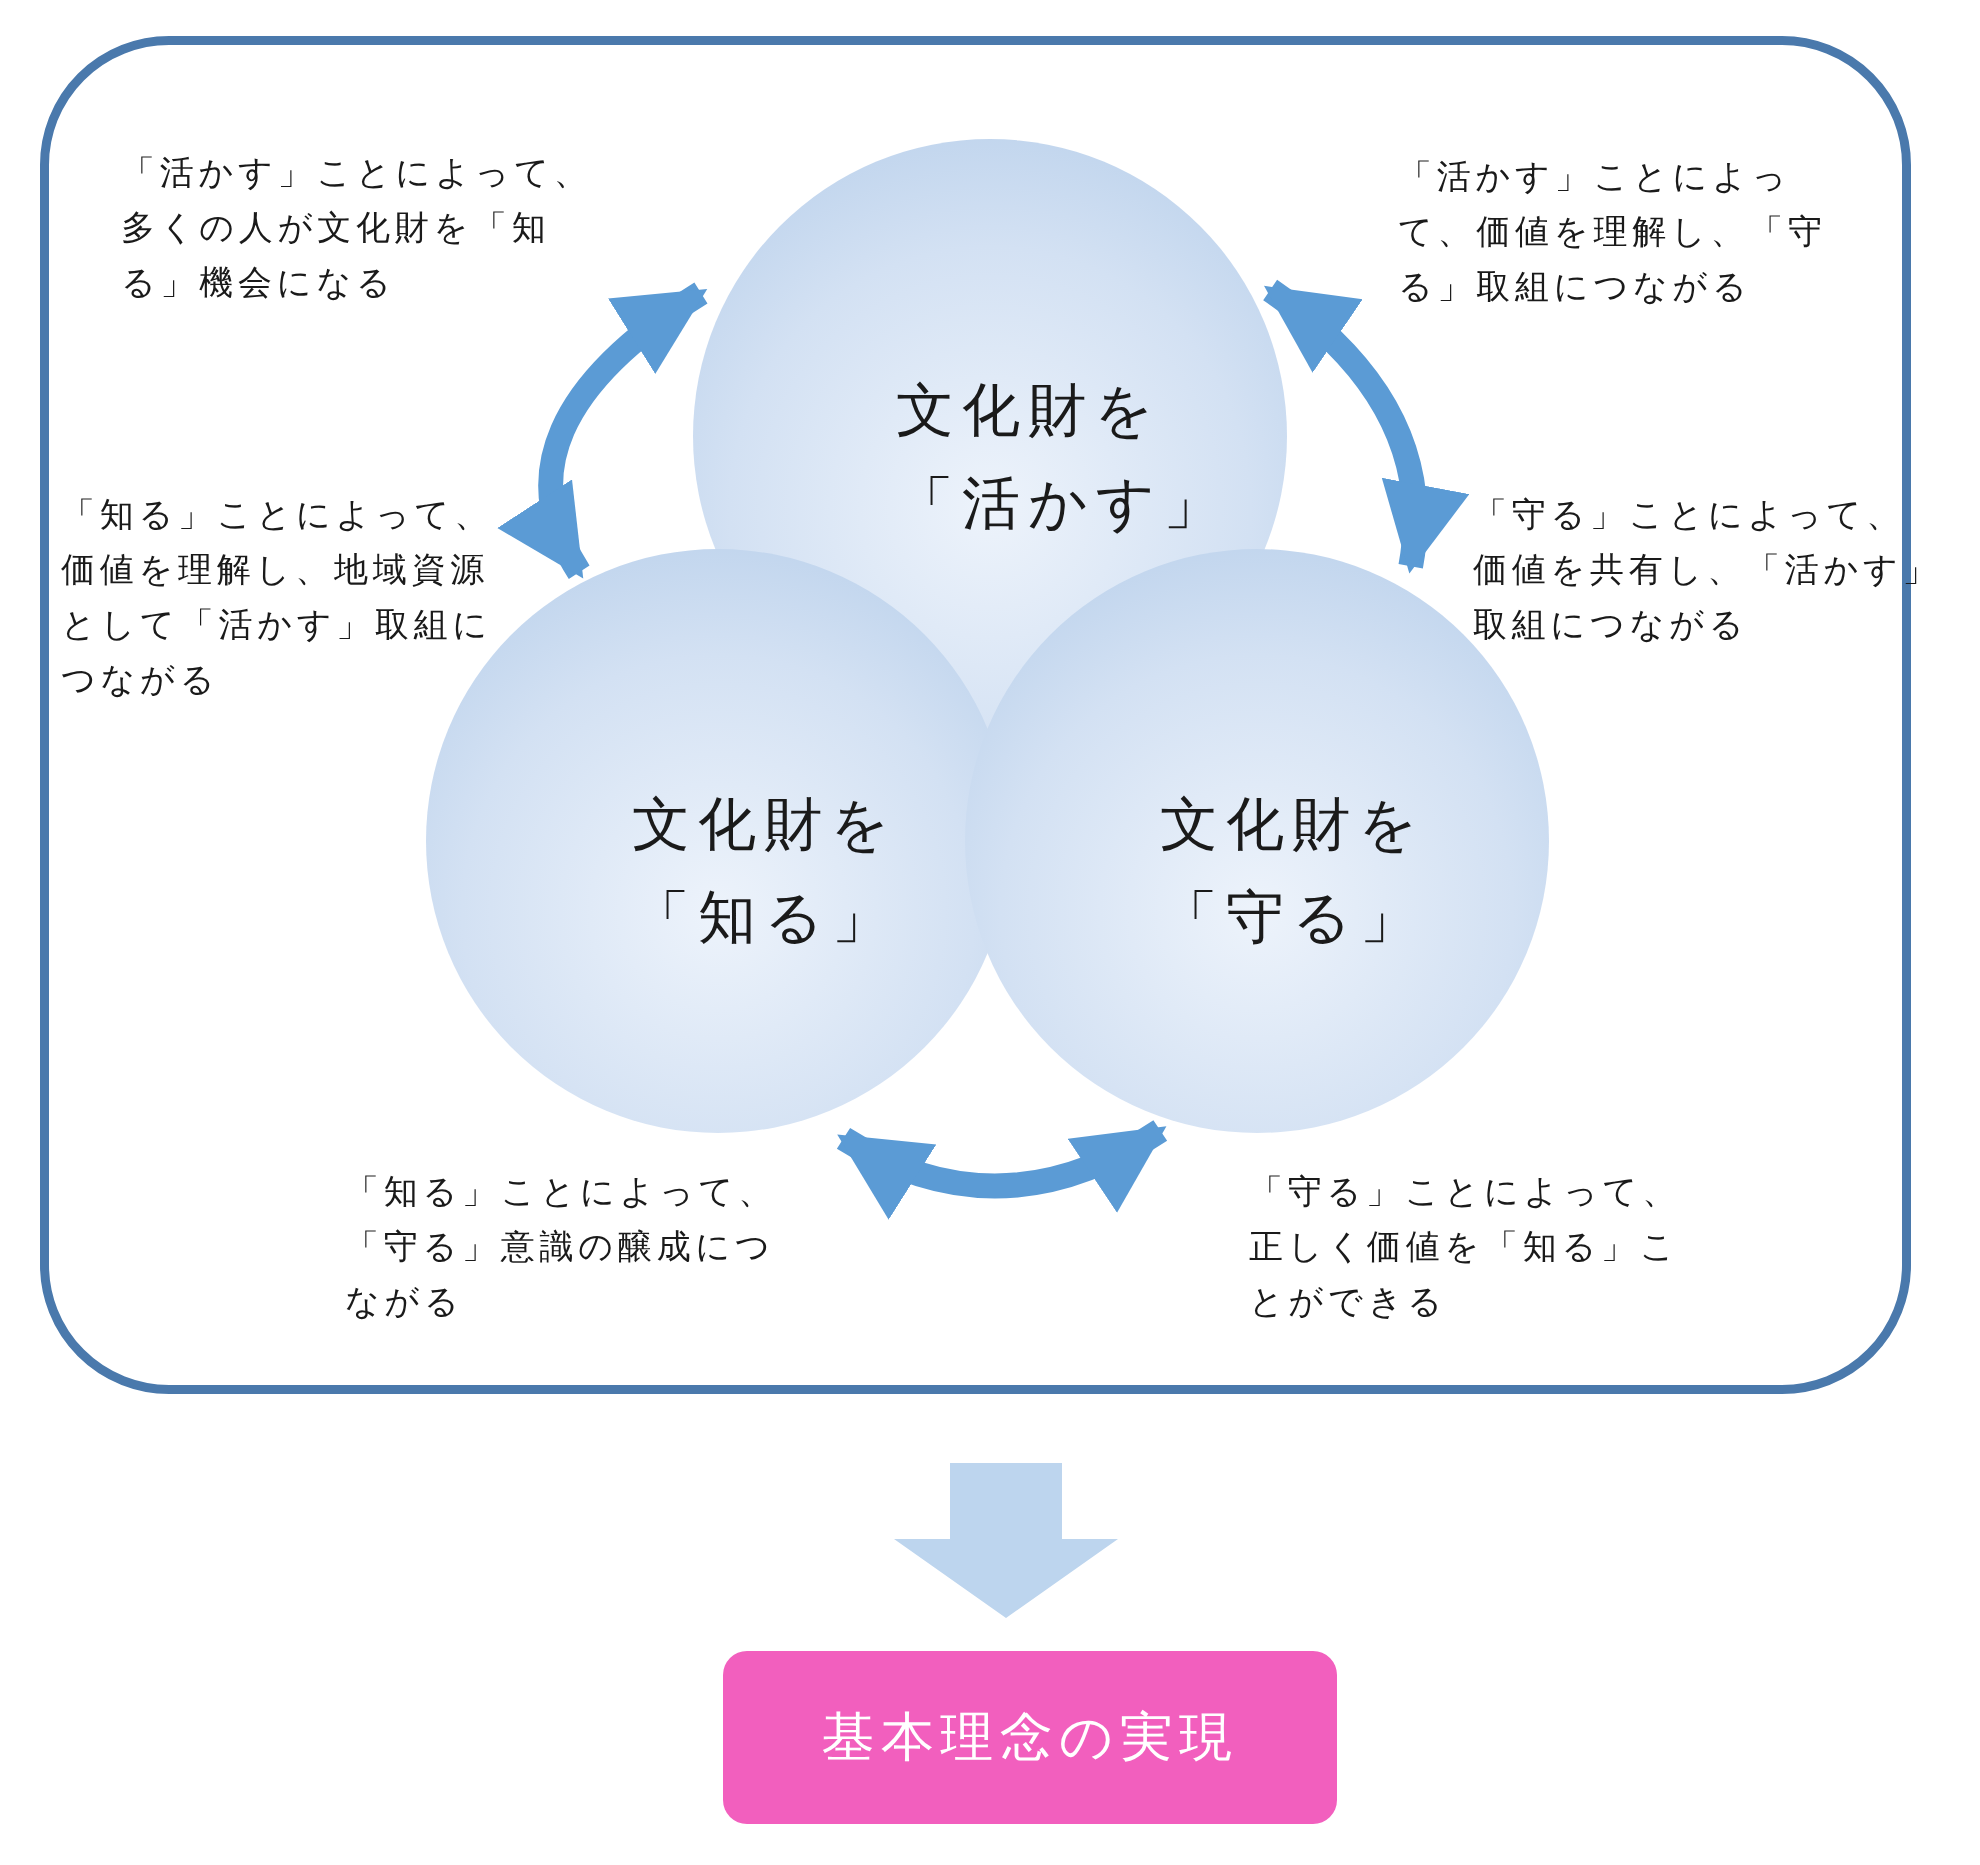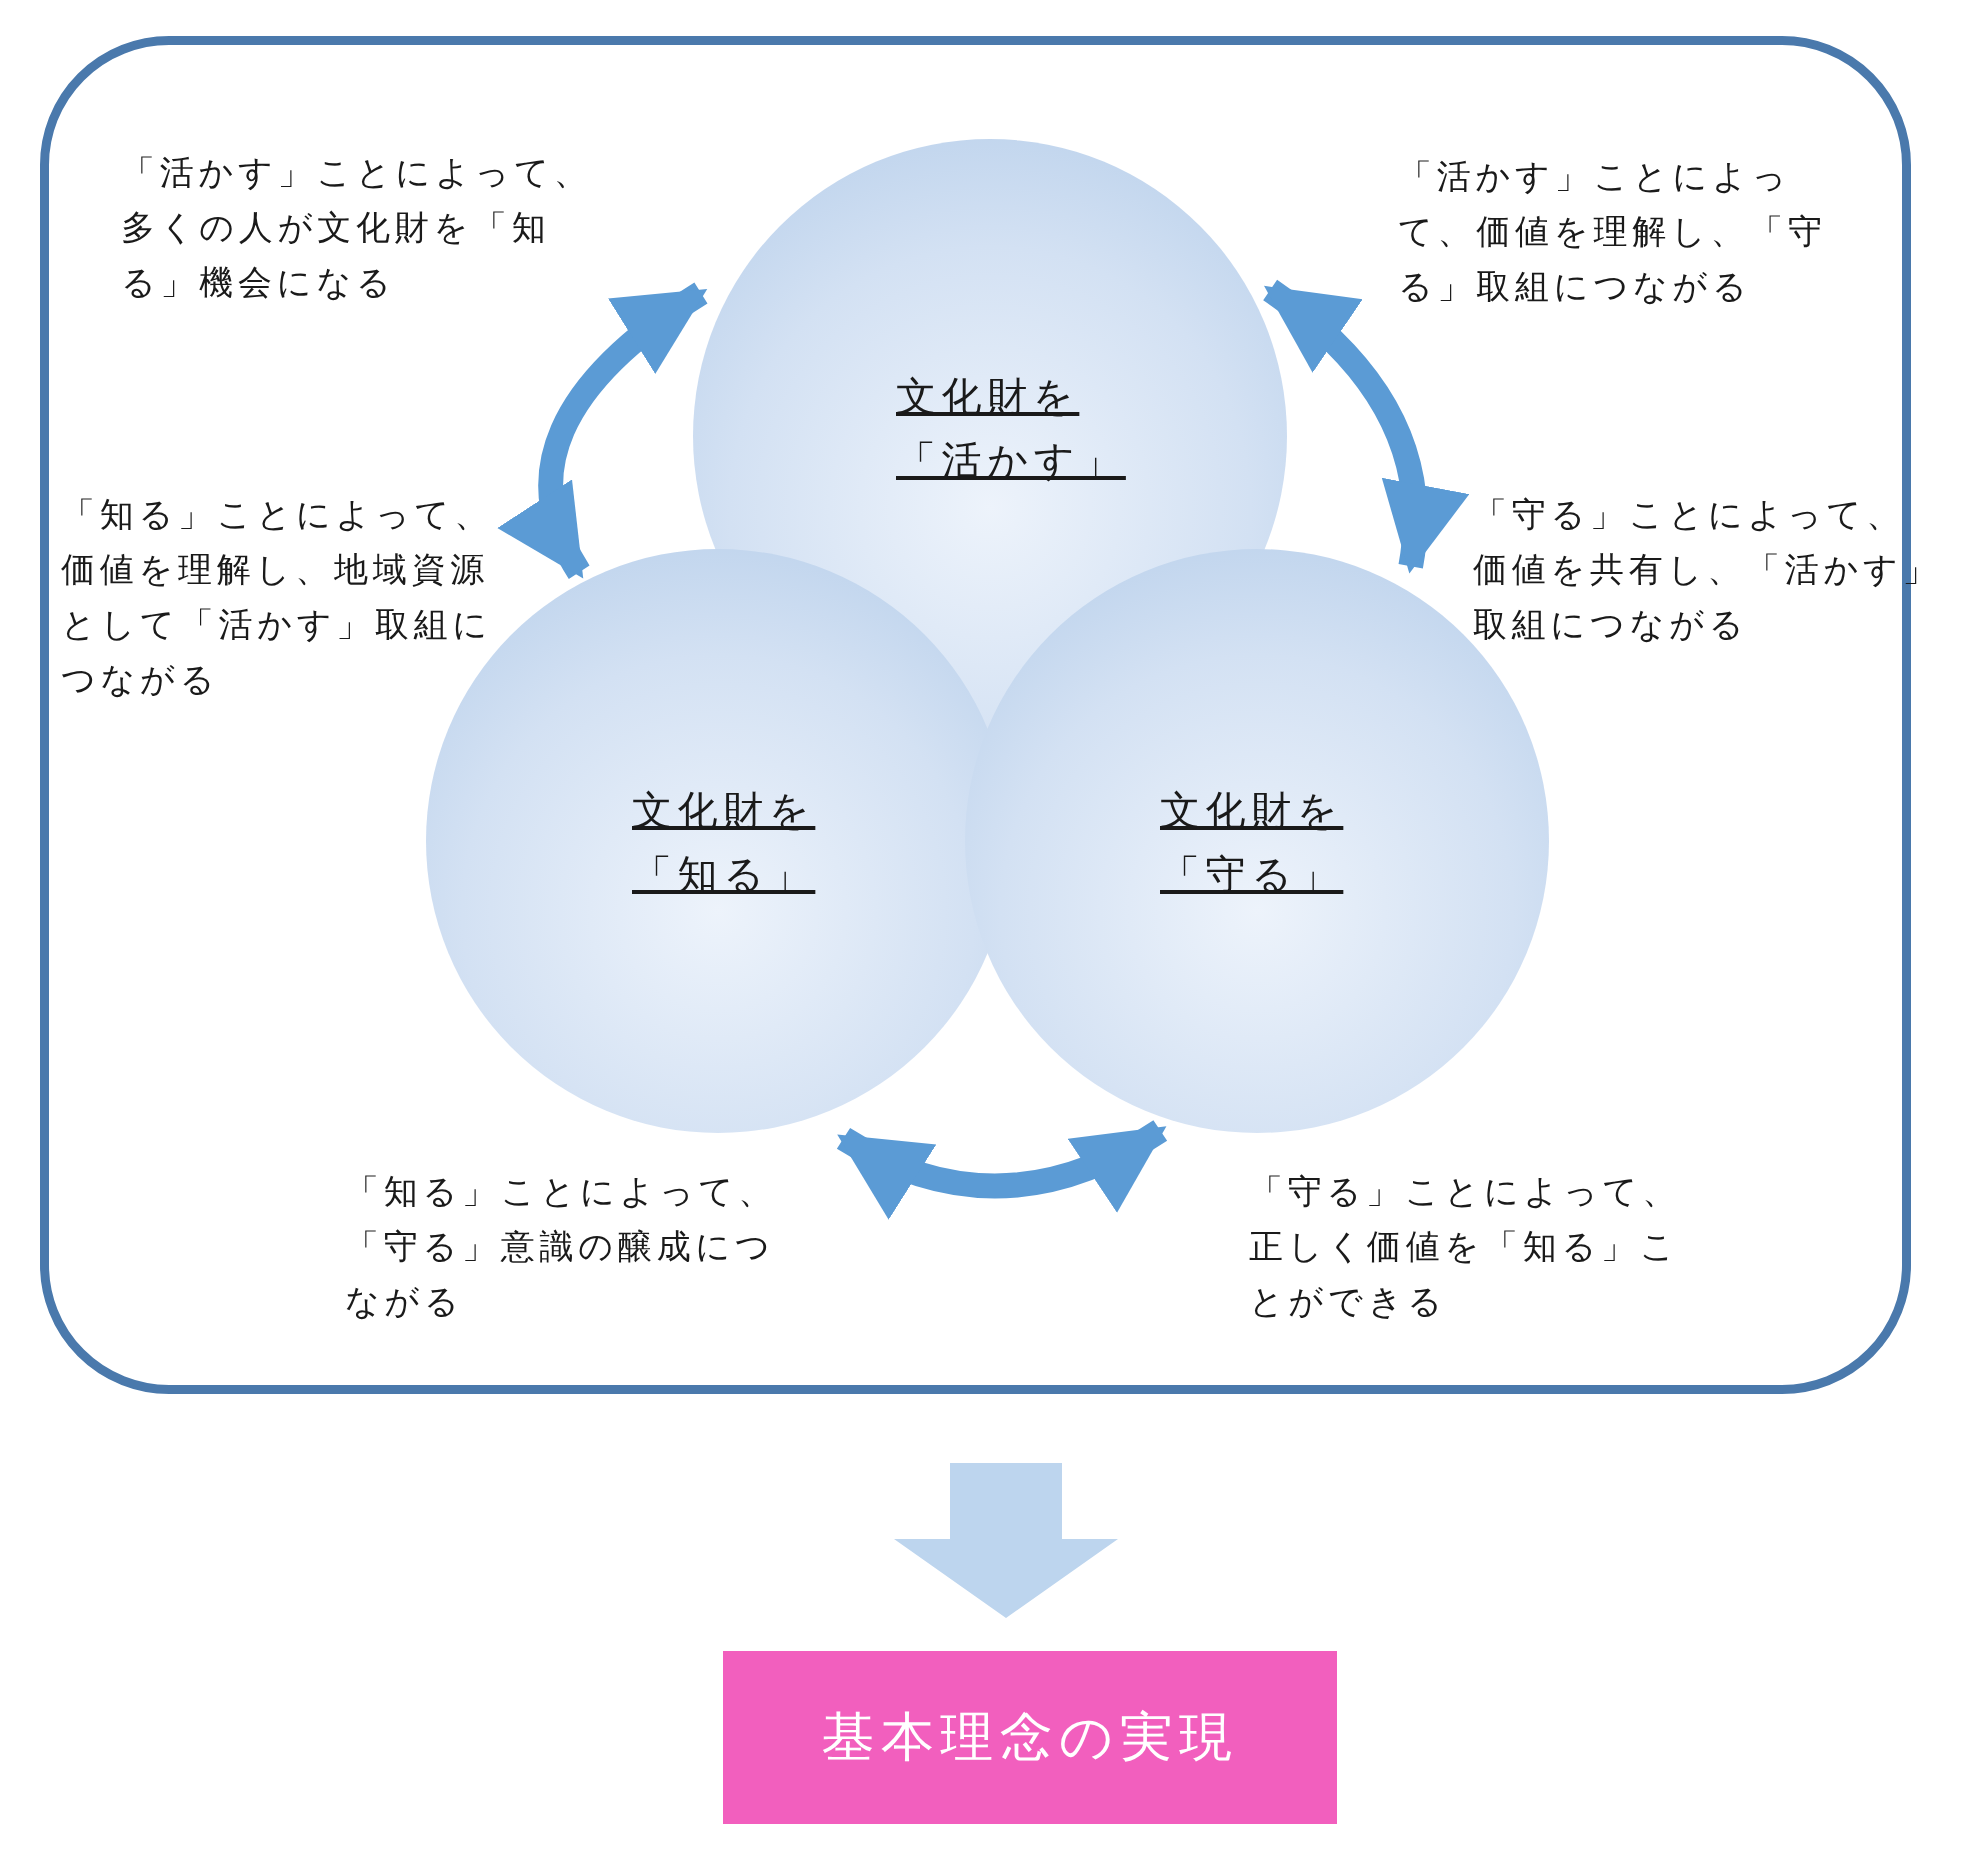--- a/index.html
+++ b/index.html
@@ -25,27 +25,26 @@
     background:radial-gradient(circle at 50% 62%,
       var(--circle-light,#EDF3FB) 0%,
       var(--circle-mid,#D3E1F3) 55%,
       var(--circle-dark,#B3CCE9) 100%);
   }
   .circle-top{left:693px;top:139px;width:594px;height:594px;}
   .circle-left{left:426px;top:549px;width:584px;height:584px;}
   .circle-right{left:965px;top:549px;width:584px;height:584px;}
   .circle-label{
     position:absolute;
-    font-size:40px;
+    font-size:58px;
     line-height:1.6;
     letter-spacing:0.14em;
     white-space:pre-line;
     text-align:left;
     z-index:5;
-    text-decoration:underline;
   }
   .label-top{left:896px;top:364px;}
   .label-left{left:632px;top:778px;}
   .label-right{left:1160px;top:778px;}
   .annotation{
     position:absolute;
     font-size:34px;
     line-height:1.62;
     letter-spacing:0.14em;
     white-space:pre-line;
@@ -73,21 +72,21 @@
     left:894px;top:1463px;
     width:224px;height:155px;
     background:var(--down-arrow,#BDD5EE);
     clip-path:polygon(25% 0,75% 0,75% 49%,100% 49%,50% 100%,0 49%,25% 49%);
   }
   .result-box{
     position:absolute;
     left:723px;top:1651px;
     width:614px;height:173px;
     background:var(--result-pink,#F25FBE);
-    display:flex;align-items:center;justify-content:center;
+    display:flex;align-items:center;justify-content:center;border-radius:24px;
   }
   .result-box span{
     color:var(--result-text,#ffffff);
     font-size:53px;
     letter-spacing:0.12em;
   }
 </style>
 </head>
 <body>
 

